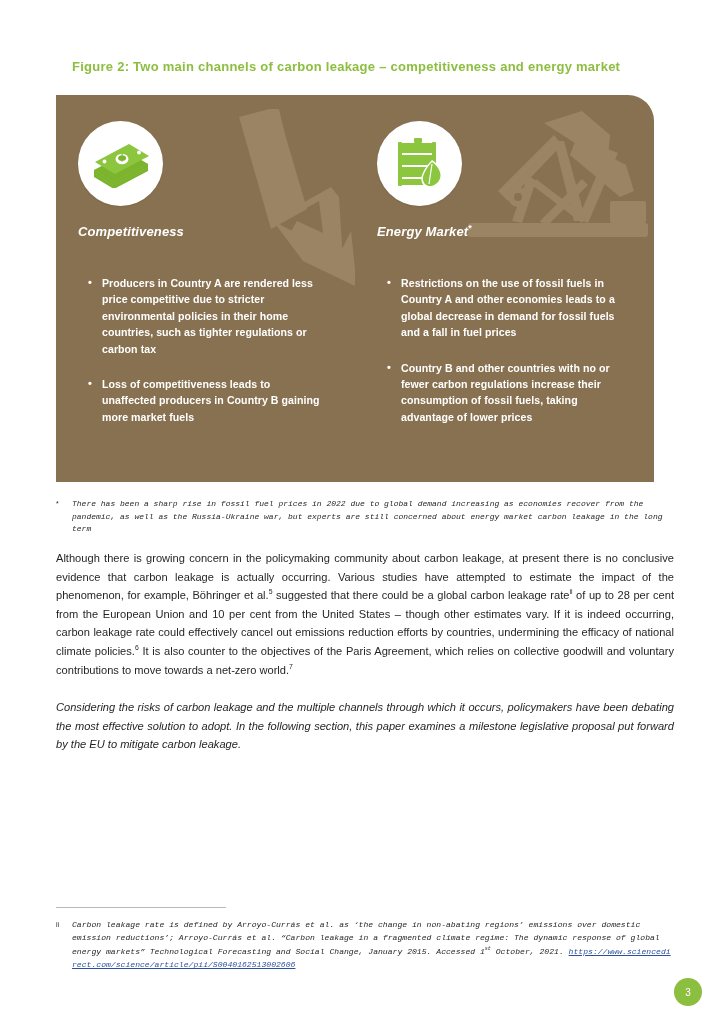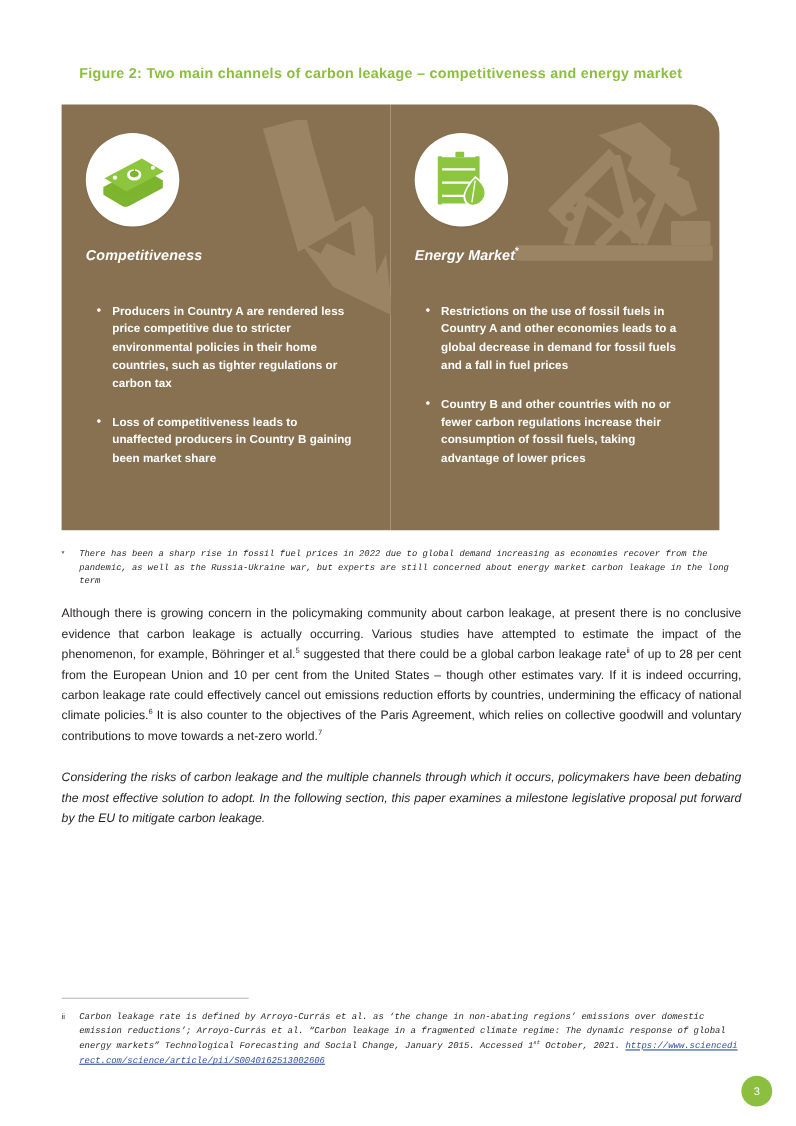--- a/index.html
+++ b/index.html
@@ -246,21 +246,21 @@
           </g>
         </svg>
       </span>
 
       <div class="panel-heading">
         <span>Competitiveness</span><span class="asterisk"></span>
       </div>
 
       <ul class="bullets">
         <li>Producers in Country A are rendered less price competitive due to stricter environmental policies in their home countries, such as tighter regulations or carbon tax</li>
-        <li>Loss of competitiveness leads to unaffected producers in Country B gaining been market share</li>
+        <li>Loss of competitiveness leads to unaffected producers in Country B gaining more market fuels</li>
       </ul>
     </div>
 
     <div class="panel panel-right">
 
       <span class="watermark wm-pump">
         <svg width="200" height="160" viewBox="0 0 200 160" xmlns="http://www.w3.org/2000/svg">
           <g fill="#9a8463">
 
             <path d="M86 18 L124 6 L152 30 L150 52 L120 40 Z"></path>

